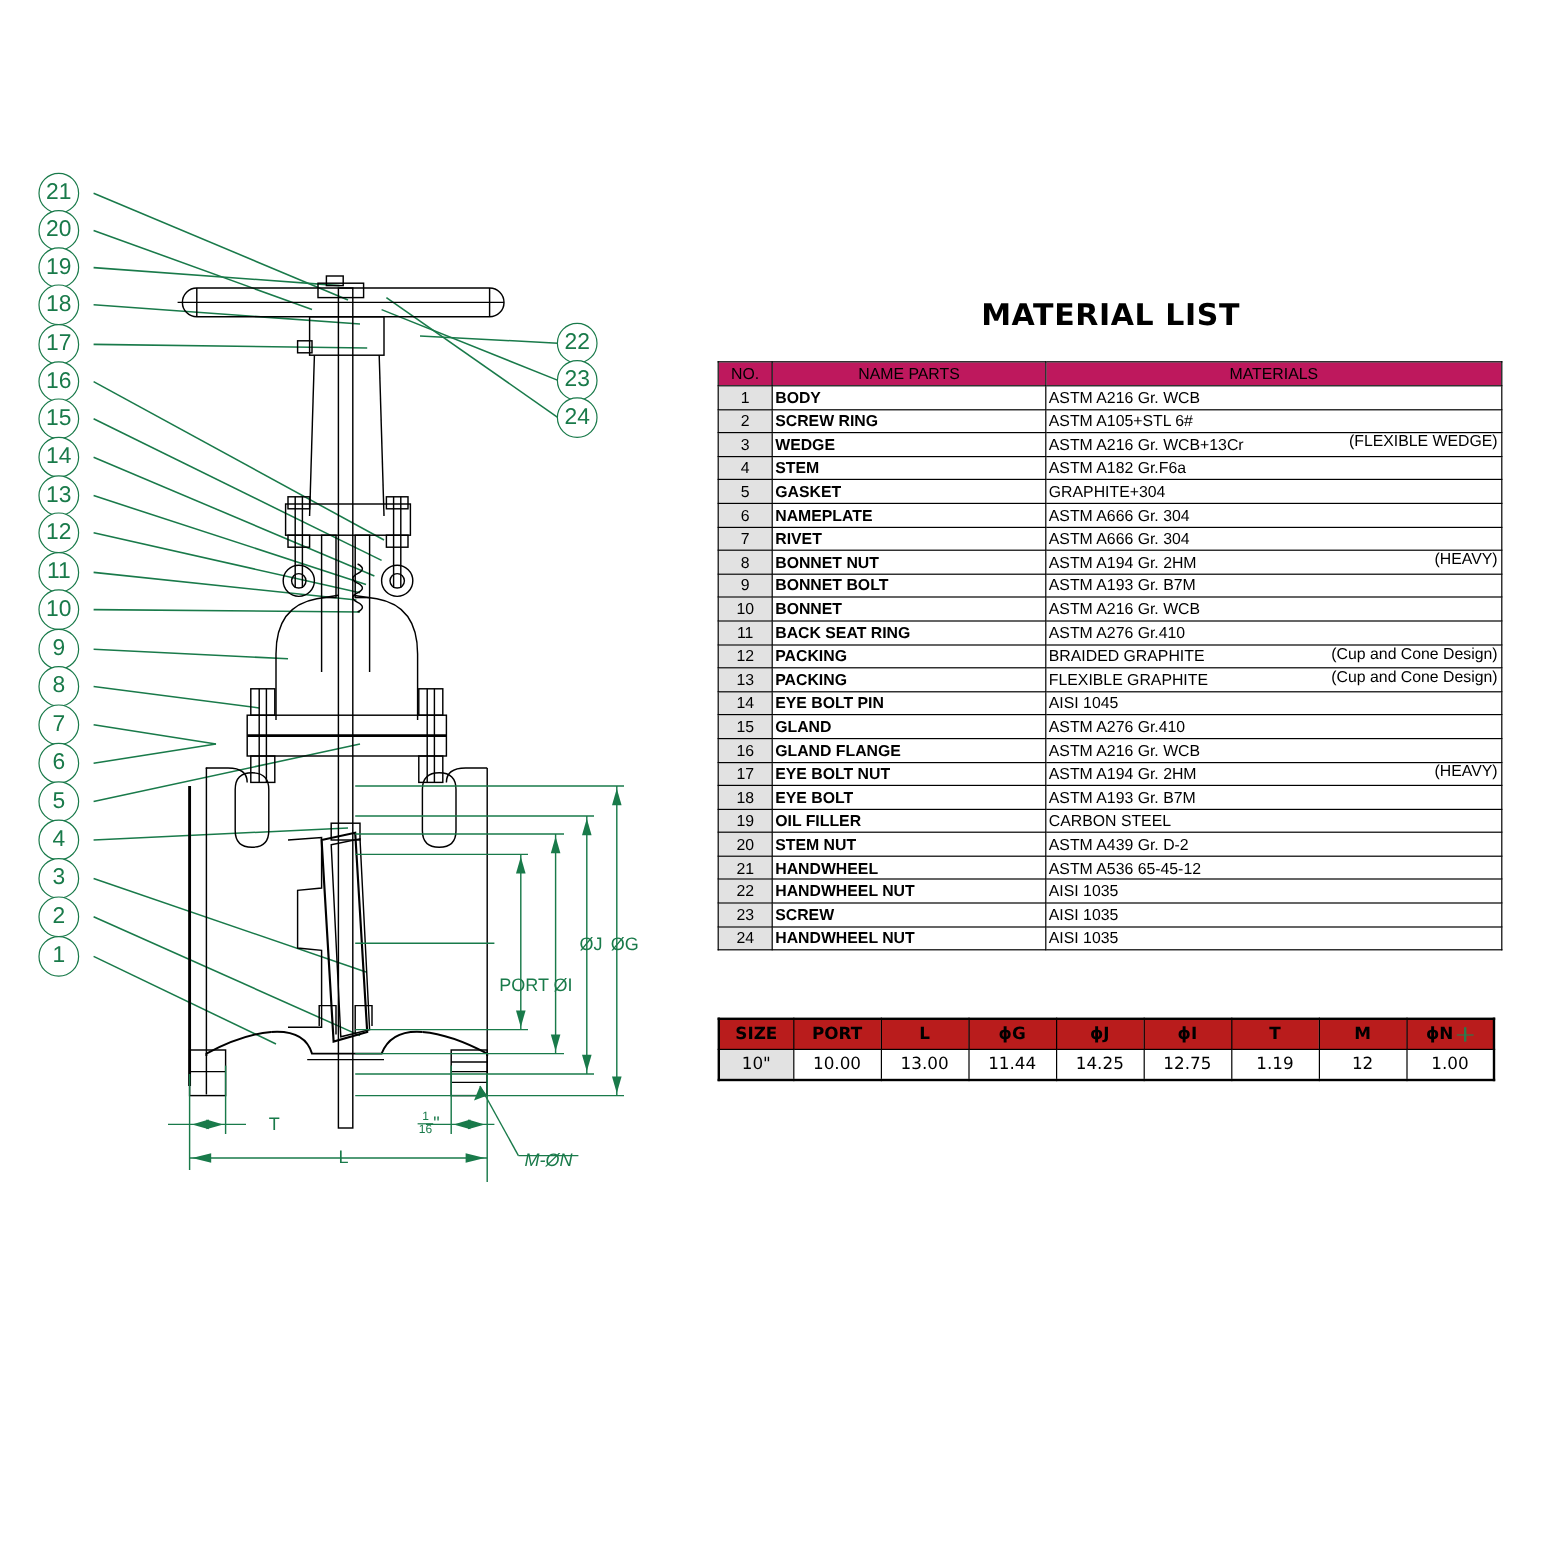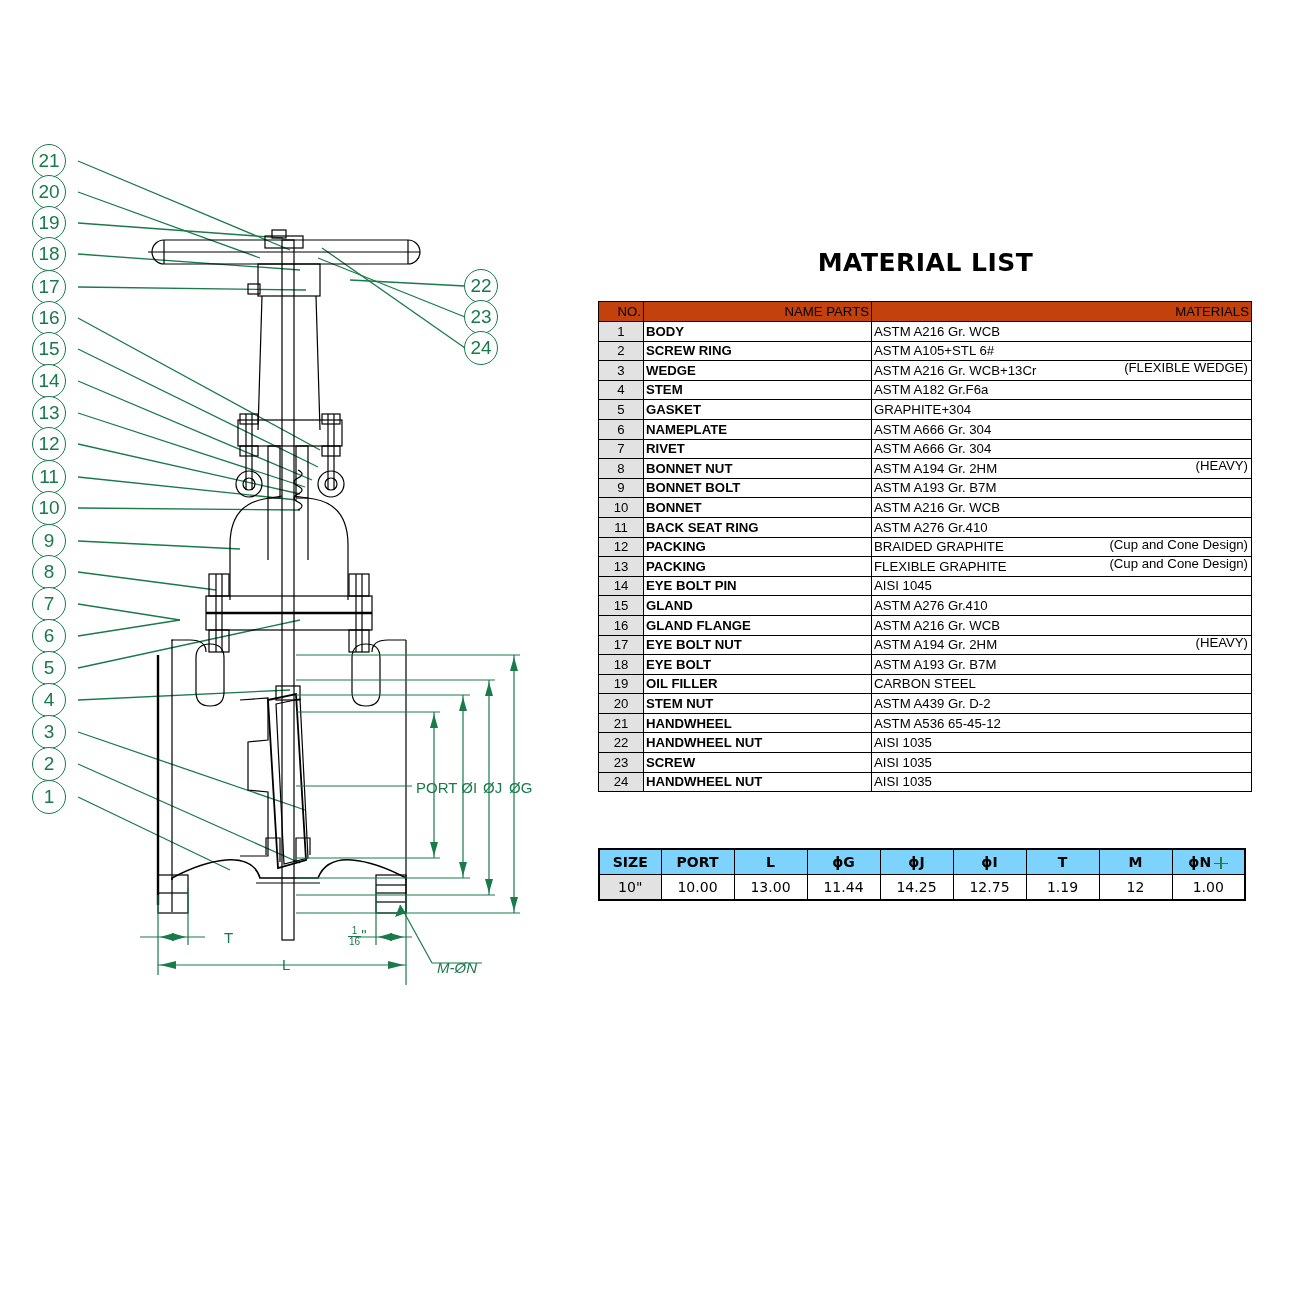--- a/index.html
+++ b/index.html
@@ -42,22 +42,22 @@
     font-size: 13.2px;
     color: #000;
     height: 18.6px;
     line-height: 1;
     padding: 0 2px;
     font-family: "Liberation Sans", sans-serif;
     overflow: hidden;
     white-space: nowrap;
   }
   table.material thead th {
-    background: #c2410c;
-    text-align: right;
+    background: #be185d;
+    text-align: center;
     font-weight: normal;
     height: 19px;
   }
   col.c-no { width: 45px; }
   col.c-name { width: 228px; }
   col.c-mat { width: 380px; }
   td.no {
     background: #e2e2e2;
     text-align: center;
   }
@@ -82,21 +82,21 @@
   table.dims th, table.dims td {
     border: 1px solid #000;
     font-size: 14px;
     font-weight: bold;
     text-align: center;
     height: 22px;
     line-height: 1;
     color: #000;
     font-family: "DejaVu Sans", sans-serif;
   }
-  table.dims thead th { background: #7dd3fc; }
+  table.dims thead th { background: #b91c1c; }
   table.dims tbody td { background: #ffffff; font-weight: normal; font-size: 14px;}
   table.dims tbody td.first { background: #e2e2e2; }
   col.d-size { width: 62px; }
   col.d-col  { width: 73px; }
   .centermark {
     display:inline-block;
     width: 14px; height: 12px;
     position: relative;
     vertical-align: middle;
     margin-left: 3px;
@@ -330,21 +330,21 @@
   <div class="balloon" style="left:32px; top:651px;">5</div>
   <div class="balloon" style="left:32px; top:683px;">4</div>
   <div class="balloon" style="left:32px; top:715px;">3</div>
   <div class="balloon" style="left:32px; top:747px;">2</div>
   <div class="balloon" style="left:32px; top:780px;">1</div>
 
   <div class="balloon" style="left:464px; top:269px;">22</div>
   <div class="balloon" style="left:464px; top:300px;">23</div>
   <div class="balloon" style="left:464px; top:331px;">24</div>
 
-  <div class="dimlabel" style="left:416px; top:779px;">PORT ØI</div>
+  <div class="dimlabel" style="left:416px; top:813px;">PORT ØI</div>
   <div class="dimlabel" style="left:483px; top:779px;">ØJ</div>
   <div class="dimlabel" style="left:509px; top:779px;">ØG</div>
   <div class="dimlabel" style="left:224px; top:929px;">T</div>
   <div class="dimlabel" style="left:282px; top:956px;">L</div>
   <div class="dimlabel" style="left:437px; top:959px;font-style:italic;">M-ØN</div>
   <div class="dimlabel" style="left:348px; top:926px;">
     <span class="frac"><span class="num">1</span><span class="den">16</span></span><span>"</span>
   </div>
 </div>
 

